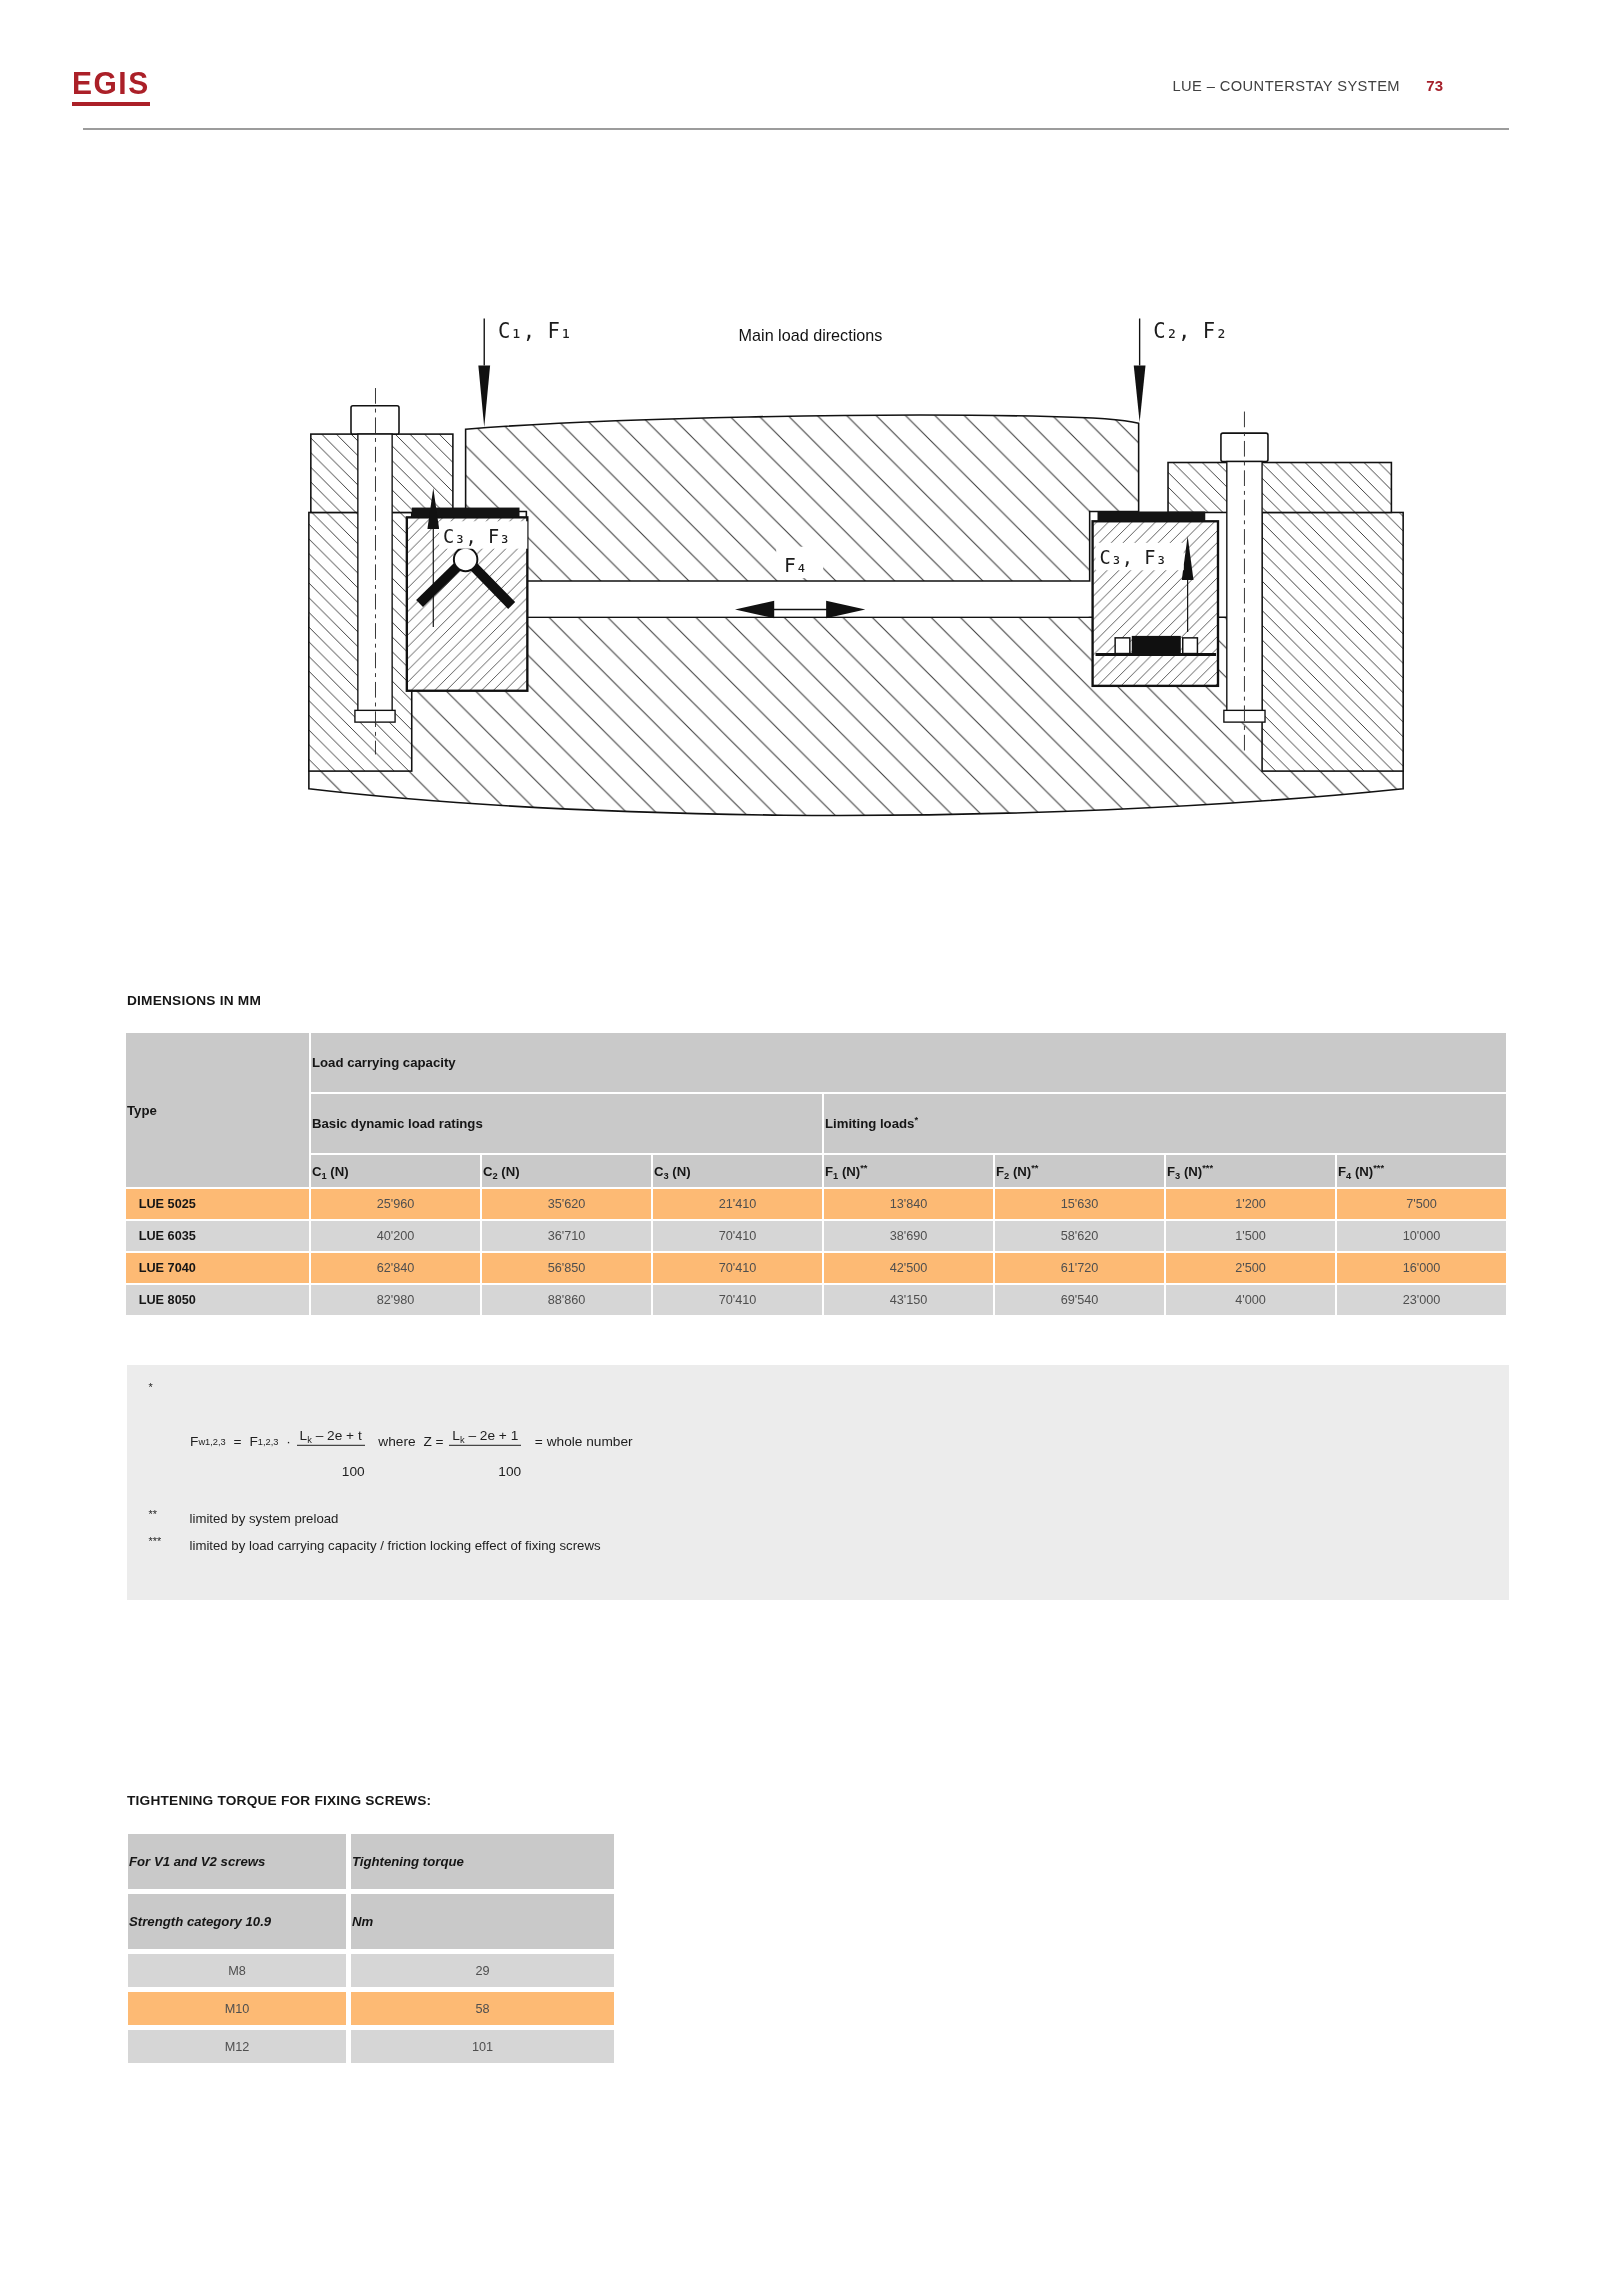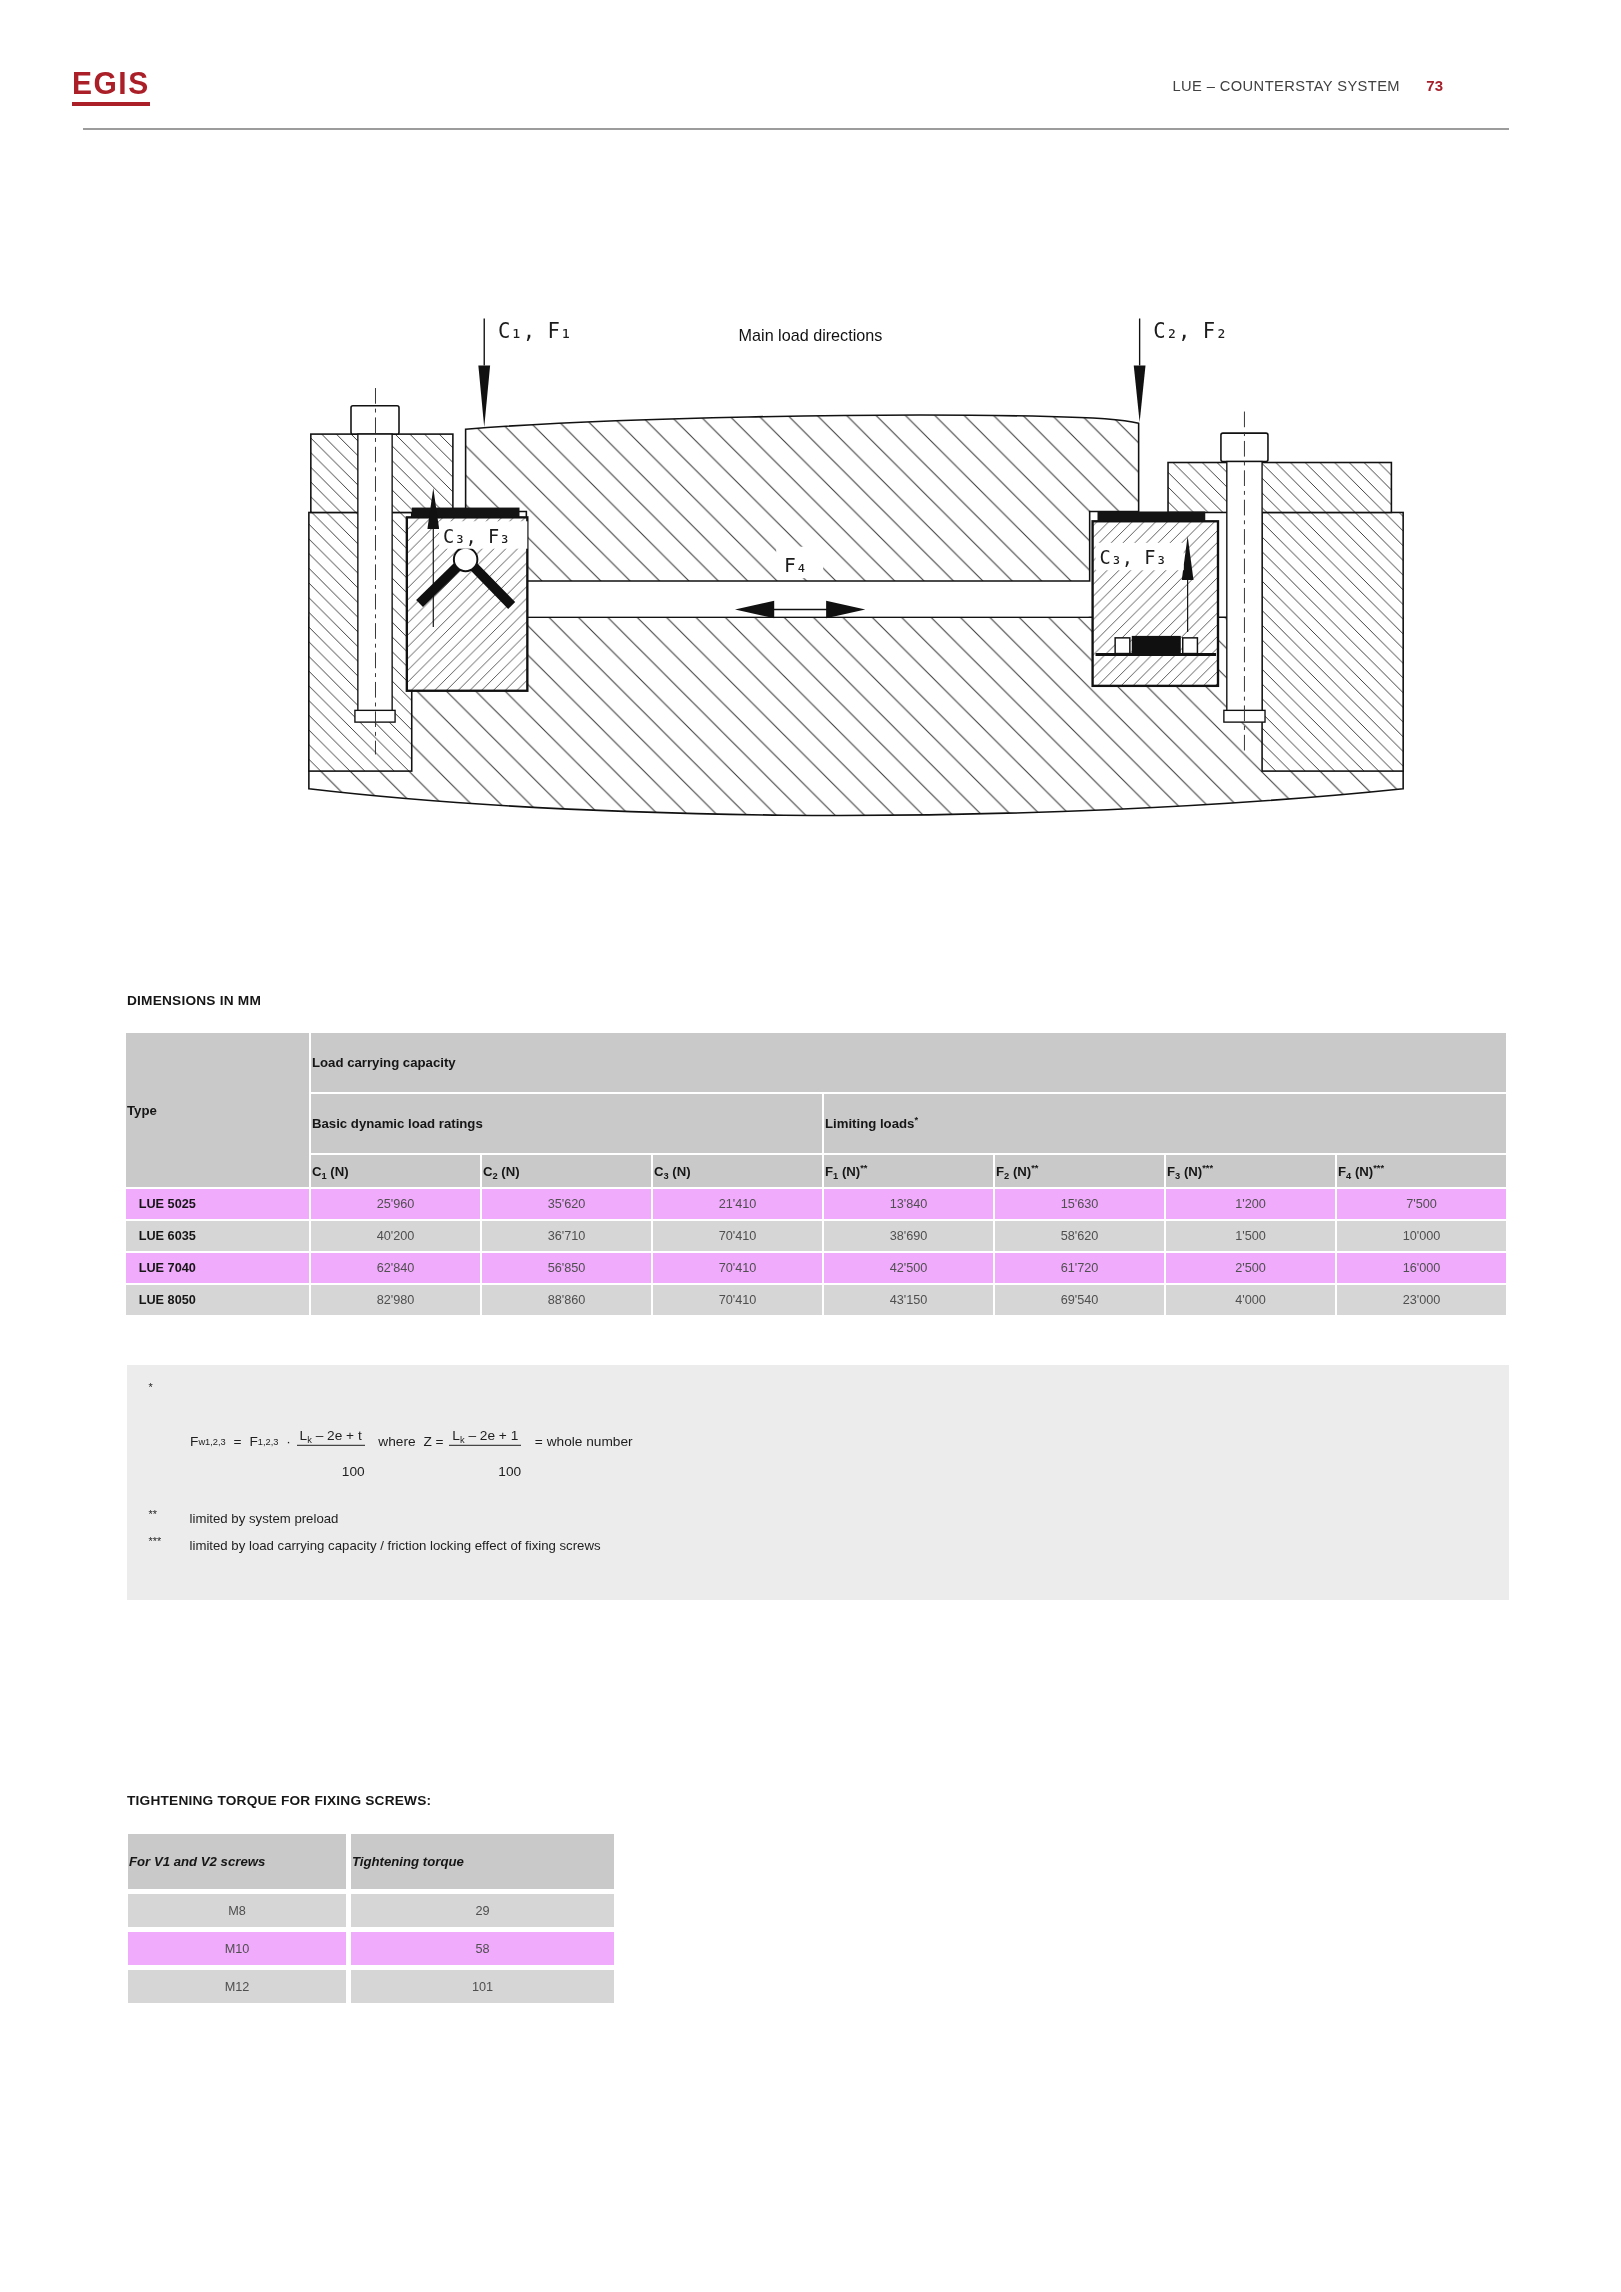--- a/index.html
+++ b/index.html
@@ -28,21 +28,21 @@
   table{border-collapse:separate;table-layout:fixed;}
   .main-table{position:absolute;left:124px;top:1031px;border-spacing:2.9px;}
   .main-table th,.main-table td{overflow:hidden;white-space:nowrap;}
   .hcell{background:#c9c9c9;font-size:13.2px;font-weight:bold;color:#161616;text-align:left;vertical-align:middle;}
   .main-table .band1{height:59px;}
   .main-table .band2{height:59px;}
   .main-table .band3{height:32px;}
   .main-table .drow{height:30px;}
   .main-table td{font-size:12.7px;color:#4f4f4f;text-align:center;vertical-align:middle;font-weight:normal;}
   .main-table .tcell{font-size:12.7px;font-weight:bold;color:#161616;text-align:left;padding-left:12.7px;vertical-align:middle;}
-  .rl td,.rl .tcell{background:#f0abfc;}
+  .rl td,.rl .tcell{background:#fdba74;}
   .rd td,.rd .tcell{background:#d6d6d6;}
   sup.ast{font-size:9.3px;vertical-align:super;line-height:0;}
   sub.idx{font-size:9.3px;vertical-align:-2.9px;line-height:0;}
 
   
   .footnote{position:absolute;left:127px;top:1365px;width:1382px;height:235px;background:#ececec;
             font-size:13.2px;color:#1e1e1e;}
   .fn-row{display:flex;align-items:flex-start;}
   .fn-lab{width:41px;padding-left:21.6px;font-size:10.8px;padding-top:2px;flex:0 0 auto;}
   .fn-txt{line-height:1.9;}
@@ -311,20 +311,24 @@
   <table class="torque-table">
     <colgroup>
         <col style="width:218px;">
         <col style="width:263px;">
       </colgroup>
     <tbody>
         <tr class="hrow">
       <th class="hcell">For V1 and V2 screws</th>
       <th class="hcell">Tightening torque</th>
     </tr>
+    <tr class="hrow">
+      <th class="hcell">Strength category 10.9</th>
+      <th class="hcell">Nm</th>
+    </tr>
     </tbody>
       <tbody>
         <tr class="drow rd">
           <td>M8</td>
           <td>29</td>
         </tr>
         <tr class="drow rl">
           <td>M10</td>
           <td>58</td>
         </tr>

